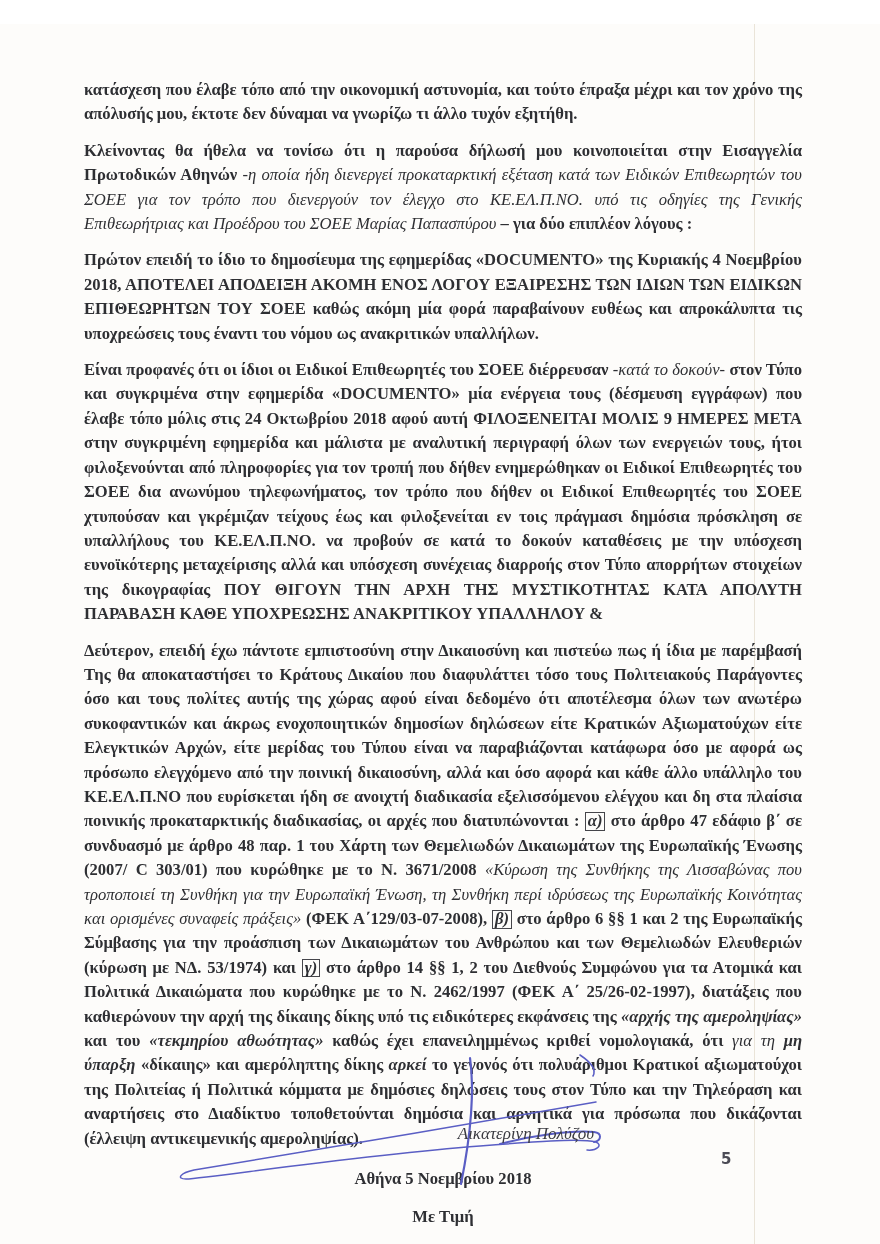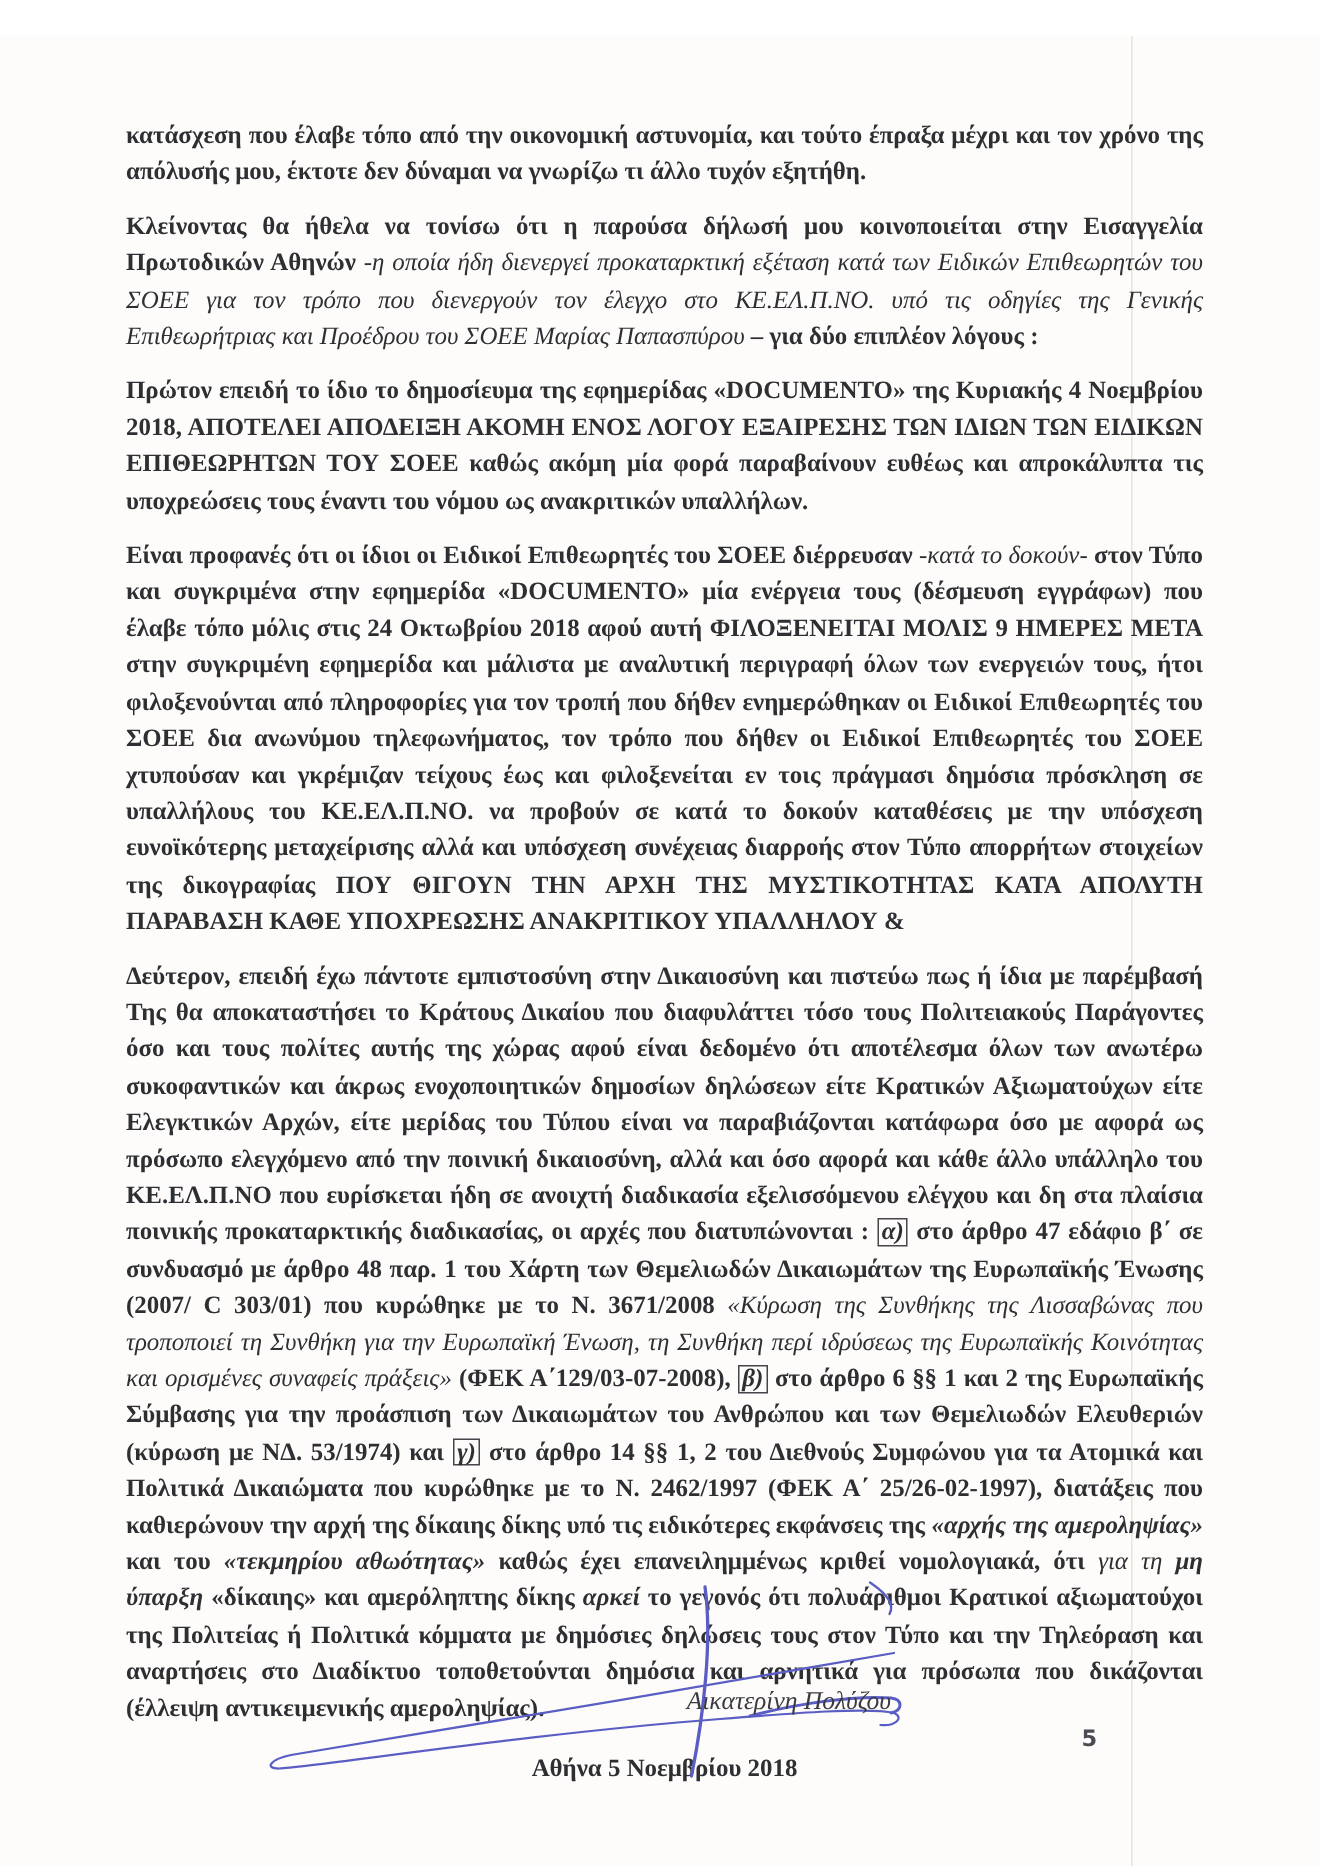--- a/index.html
+++ b/index.html
@@ -86,20 +86,21 @@
   <div class="crease-v"></div>
   <div class="crease-h"></div>
 
   <div class="content">
     <p class="para"><span class="run b">κατάσχεση που έλαβε τόπο από την οικονομική αστυνομία, και τούτο έπραξα μέχρι και τον χρόνο της απόλυσής μου, έκτοτε δεν δύναμαι να γνωρίζω τι άλλο τυχόν εξητήθη.</span></p>
     <p class="para"><span class="run n">Κλείνοντας θα ήθελα να τονίσω ότι η παρούσα δήλωσή μου </span><span class="run b">κοινοποιείται στην Εισαγγελία Πρωτοδικών Αθηνών </span><span class="run i">-η οποία ήδη διενεργεί προκαταρκτική εξέταση κατά των Ειδικών Επιθεωρητών του ΣΟΕΕ για τον τρόπο που διενεργούν τον έλεγχο στο ΚΕ.ΕΛ.Π.ΝΟ. υπό τις οδηγίες της Γενικής Επιθεωρήτριας και Προέδρου του ΣΟΕΕ Μαρίας Παπασπύρου </span><span class="run b">– για δύο επιπλέον λόγους</span><span class="run n"> :</span></p>
     <p class="para"><span class="run b">Πρώτον </span><span class="run n">επειδή το ίδιο το δημοσίευμα της εφημερίδας «DOCUMENTO» της Κυριακής 4 Νοεμβρίου 2018, </span><span class="run b">ΑΠΟΤΕΛΕΙ ΑΠΟΔΕΙΞΗ ΑΚΟΜΗ ΕΝΟΣ ΛΟΓΟΥ ΕΞΑΙΡΕΣΗΣ ΤΩΝ ΙΔΙΩΝ ΤΩΝ ΕΙΔΙΚΩΝ ΕΠΙΘΕΩΡΗΤΩΝ ΤΟΥ ΣΟΕΕ </span><span class="run n">καθώς ακόμη μία φορά παραβαίνουν ευθέως και απροκάλυπτα τις υποχρεώσεις τους έναντι του νόμου ως ανακριτικών υπαλλήλων.</span></p>
     <p class="para"><span class="run n">Είναι προφανές ότι οι ίδιοι οι Ειδικοί Επιθεωρητές του ΣΟΕΕ διέρρευσαν </span><span class="run i">-κατά το δοκούν- </span><span class="run n">στον Τύπο και συγκριμένα στην εφημερίδα «DOCUMENTO» μία ενέργεια τους (δέσμευση εγγράφων) που έλαβε τόπο μόλις </span><span class="run b">στις 24 Οκτωβρίου 2018 </span><span class="run n">αφού αυτή </span><span class="run b">ΦΙΛΟΞΕΝΕΙΤΑΙ ΜΟΛΙΣ 9 ΗΜΕΡΕΣ ΜΕΤΑ στην συγκριμένη εφημερίδα και μάλιστα με αναλυτική περιγραφή όλων των ενεργειών τους, </span><span class="run n">ήτοι φιλοξενούνται από πληροφορίες για τον τροπή που δήθεν ενημερώθηκαν οι Ειδικοί Επιθεωρητές του ΣΟΕΕ δια ανωνύμου τηλεφωνήματος, τον τρόπο που δήθεν οι Ειδικοί Επιθεωρητές του ΣΟΕΕ χτυπούσαν και γκρέμιζαν τείχους έως και φιλοξενείται εν τοις πράγμασι δημόσια πρόσκληση σε υπαλλήλους του ΚΕ.ΕΛ.Π.ΝΟ. να προβούν σε κατά το δοκούν καταθέσεις </span><span class="run b">με την υπόσχεση ευνοϊκότερης μεταχείρισης </span><span class="run n">αλλά και υπόσχεση </span><span class="run b">συνέχειας διαρροής στον Τύπο απορρήτων στοιχείων της δικογραφίας ΠΟΥ ΘΙΓΟΥΝ ΤΗΝ ΑΡΧΗ ΤΗΣ ΜΥΣΤΙΚΟΤΗΤΑΣ ΚΑΤΑ ΑΠΟΛΥΤΗ ΠΑΡΑΒΑΣΗ ΚΑΘΕ ΥΠΟΧΡΕΩΣΗΣ ΑΝΑΚΡΙΤΙΚΟΥ ΥΠΑΛΛΗΛΟΥ &amp;</span></p>
     <p class="para"><span class="run b">Δεύτερον, </span><span class="run n">επειδή έχω πάντοτε εμπιστοσύνη στην Δικαιοσύνη και πιστεύω πως ή ίδια με παρέμβασή Της θα αποκαταστήσει το Κράτους Δικαίου που διαφυλάττει τόσο τους Πολιτειακούς Παράγοντες όσο και τους πολίτες αυτής της χώρας αφού είναι δεδομένο ότι αποτέλεσμα όλων των ανωτέρω συκοφαντικών και άκρως ενοχοποιητικών δημοσίων δηλώσεων είτε Κρατικών Αξιωματούχων είτε Ελεγκτικών Αρχών, είτε μερίδας του Τύπου είναι </span><span class="run b">να παραβιάζονται κατάφωρα όσο με αφορά ως πρόσωπο </span><span class="run n">ελεγχόμενο από την ποινική δικαιοσύνη, αλλά και όσο αφορά </span><span class="run b">και κάθε άλλο υπάλληλο του ΚΕ.ΕΛ.Π.ΝΟ που ευρίσκεται ήδη σε ανοιχτή διαδικασία εξελισσόμενου ελέγχου </span><span class="run n">και δη στα πλαίσια ποινικής προκαταρκτικής διαδικασίας, οι αρχές που διατυπώνονται : </span><span class="run box">α)</span><span class="run n"> στο άρθρο </span><span class="run b">47 εδάφιο β΄ </span><span class="run n">σε συνδυασμό με </span><span class="run b">άρθρο 48 παρ. 1 </span><span class="run n">του Χάρτη των Θεμελιωδών Δικαιωμάτων της Ευρωπαϊκής Ένωσης (2007/ C 303/01) που κυρώθηκε με το </span><span class="run b">Ν. 3671/2008 </span><span class="run i">«Κύρωση της Συνθήκης της Λισσαβώνας που τροποποιεί τη Συνθήκη για την Ευρωπαϊκή Ένωση, τη Συνθήκη περί ιδρύσεως της Ευρωπαϊκής Κοινότητας και ορισμένες συναφείς πράξεις» </span><span class="run n">(ΦΕΚ Α΄129/03-07-2008), </span><span class="run box">β)</span><span class="run n"> στο άρθρο 6 §§ 1 και 2 της </span><span class="run b">Ευρωπαϊκής Σύμβασης για την προάσπιση των Δικαιωμάτων του Ανθρώπου και των Θεμελιωδών Ελευθεριών </span><span class="run n">(κύρωση με ΝΔ. 53/1974) και </span><span class="run box">γ)</span><span class="run n"> στο άρθρο 14 §§ 1, 2 του </span><span class="run b">Διεθνούς Συμφώνου για τα Ατομικά και Πολιτικά Δικαιώματα </span><span class="run n">που κυρώθηκε με το Ν. 2462/1997 (ΦΕΚ Α΄ 25/26-02-1997), διατάξεις που καθιερώνουν την αρχή της δίκαιης δίκης υπό τις ειδικότερες εκφάνσεις της </span><span class="run bi">«αρχής της αμεροληψίας» </span><span class="run n">και του </span><span class="run bi">«τεκμηρίου αθωότητας» </span><span class="run n">καθώς έχει </span><span class="run b">επανειλημμένως κριθεί νομολογιακά, ότι </span><span class="run i">για τη </span><span class="run bi">μη ύπαρξη </span><span class="run b">«δίκαιης» και αμερόληπτης δίκης </span><span class="run bi">αρκεί </span><span class="run n">το γεγονός ότι πολυάριθμοι </span><span class="run b">Κρατικοί αξιωματούχοι της Πολιτείας </span><span class="run n">ή Πολιτικά κόμματα με δημόσιες δηλώσεις τους στον </span><span class="run b">Τύπο και την Τηλεόραση και αναρτήσεις στο Διαδίκτυο </span><span class="run n">τοποθετούνται δημόσια και αρνητικά για πρόσωπα που δικάζονται </span><span class="run b">(έλλειψη αντικειμενικής αμεροληψίας).</span></p>
     <div class="center-line date-line">Αθήνα 5 Νοεμβρίου 2018</div>
+    <div class="center-line closing-line">Με Τιμή</div>
   </div>
 
   <svg class="signature-svg" viewBox="0 0 560 140" xmlns="http://www.w3.org/2000/svg" fill="none">
     <path d="M430,3 C439,9 447,17 443,24" stroke="var(--signature,#5a5ec4)" stroke-width="1.6" stroke-linecap="round"></path>
     <path d="M320,6 C325,42 319,92 311,132" stroke="var(--signature,#5a5ec4)" stroke-width="2.2" stroke-linecap="round"></path>
     <path d="M446,50 C330,70 140,103 44,118 C30,121 26,127 36,127 C60,126 200,104 330,94 C380,90 430,86 446,90 C453,93 447,99 437,98" stroke="var(--signature,#5a5ec4)" stroke-width="1.5" stroke-linecap="round"></path>
     <path d="M350,92 C380,84 420,78 444,80 C452,81 452,88 444,90" stroke="var(--signature,#5a5ec4)" stroke-width="2" stroke-linecap="round"></path>
   </svg>
 
   <div class="sig-name">Αικατερίνη Πολύζου</div>

